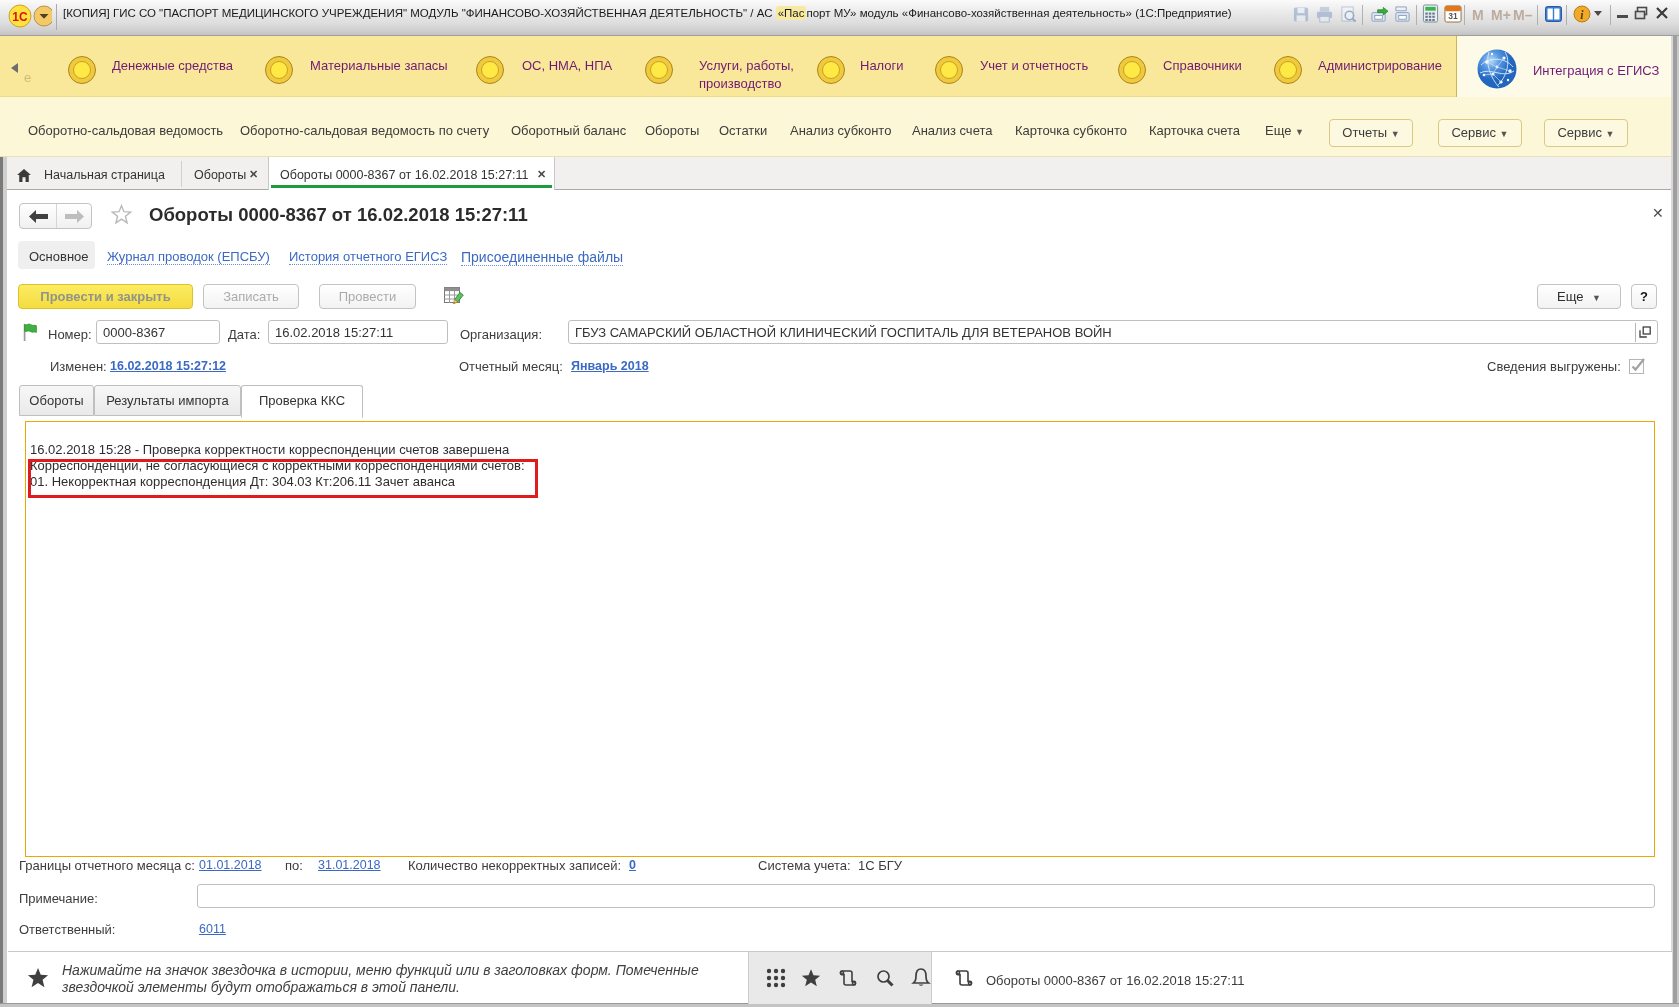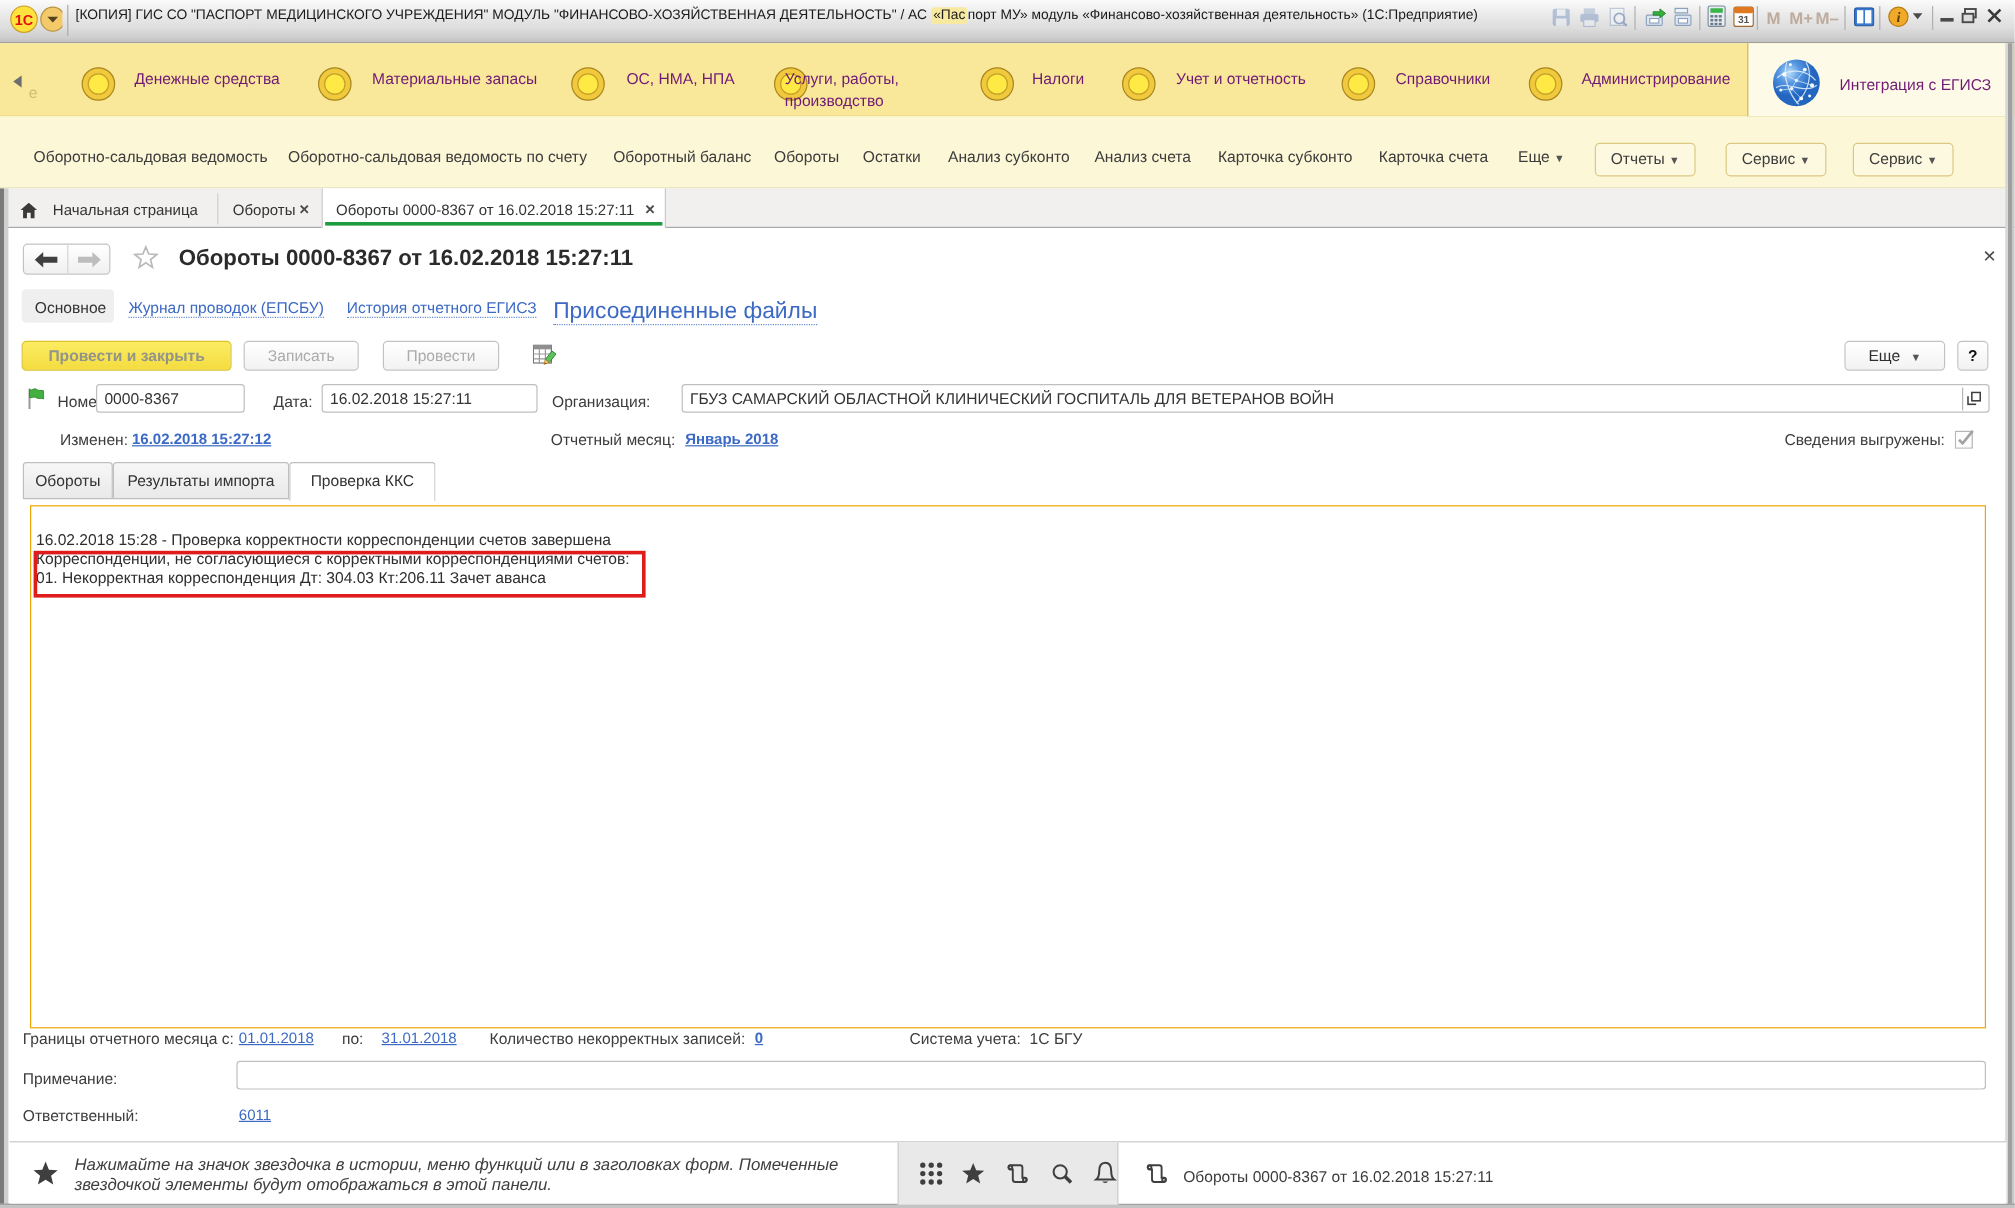--- a/index.html
+++ b/index.html
@@ -150,21 +150,21 @@
       <i></i>
     </div>
     <div class="mlab" style="left:310px">Материальные запасы</div>
     <div class="mcirc" style="left:476px">
       <i></i>
     </div>
     <div class="mlab" style="left:522px">ОС, НМА, НПА</div>
     <div class="mcirc" style="left:645px">
       <i></i>
     </div>
-    <div class="mlab" style="left:654px">Услуги, работы,<br>производство</div>
+    <div class="mlab" style="left:699px">Услуги, работы,<br>производство</div>
     <div class="mcirc" style="left:817px">
       <i></i>
     </div>
     <div class="mlab" style="left:860px">Налоги</div>
     <div class="mcirc" style="left:935px">
       <i></i>
     </div>
     <div class="mlab" style="left:980px">Учет и отчетность</div>
     <div class="mcirc" style="left:1118px">
       <i></i>
@@ -256,21 +256,21 @@
  </div>
     <svg class="abs" style="left:103px;top:12px" width="21" height="21" viewBox="0 0 24 24">
       <path d="M12 2 L14.8 8.8 L22.5 9.3 L16.5 14 L18.4 21.5 L12 17.2 L5.6 21.5 L7.5 14 L1.5 9.3 L9.2 8.8 Z" fill="none" stroke="#b9b9b9" stroke-width="1.6"></path>
     </svg>
     <div class="abs" style="left:141px;top:12px;font-size:18.5px;font-weight:bold;color:#2b2b2b">Обороты 0000-8367 от 16.02.2018 15:27:11</div>
     <div class="abs" style="left:1644px;top:13px;font-size:14px;color:#4a4a4a">✕</div>
     <div class="abs" style="left:10px;top:49px;width:77px;height:28px;background:#efefef;border-radius:4px"></div>
  <div class="abs" style="left:21px;top:57px;font-size:13px;color:#333">Основное</div>
  <a class="link" style="position:absolute;left:99px;top:57px;font-size:13px"><span class="dashu">Журнал проводок (ЕПСБУ)</span></a>
  <a class="link" style="position:absolute;left:281px;top:57px;font-size:13px"><span class="dashu">История отчетного ЕГИСЗ</span></a>
- <a class="link" style="position:absolute;left:453px;top:57px;font-size:19px"><span class="dashu">Присоединенные файлы</span></a>
+ <a class="link" style="position:absolute;left:453px;top:57px;font-size:14px"><span class="dashu">Присоединенные файлы</span></a>
     <div class="abs" style="left:10px;top:92px;width:175px;height:25px;background:linear-gradient(180deg,#fcec63,#f4dc40);border:1px solid #dcc327;border-radius:4px;text-align:center;line-height:24px;font-weight:bold;color:#92948a;font-size:13px">Провести и закрыть</div>
     <div class="btn" style="left:195px;top:92px;width:96px;line-height:24px;color:#ababab">Записать</div>
     <div class="btn" style="left:311px;top:92px;width:97px;line-height:24px;color:#ababab">Провести</div>
     <svg class="abs" style="left:436px;top:95px" width="20" height="19" viewBox="0 0 20 19">
    <rect x="0.5" y="0.5" width="15" height="15" fill="#fff" stroke="#777"></rect>
    <rect x="0.5" y="0.5" width="15" height="3.6" fill="#8f8f8f"></rect>
    <line x1="0.5" y1="8" x2="15.5" y2="8" stroke="#999"></line>
       <line x1="0.5" y1="12" x2="15.5" y2="12" stroke="#999"></line>
    <line x1="5.5" y1="4" x2="5.5" y2="16" stroke="#999"></line>
       <line x1="10.5" y1="4" x2="10.5" y2="16" stroke="#999"></line>
@@ -278,21 +278,21 @@
    <path d="M10.5 12.5 L13.8 15 L9.3 16.6 Z" fill="#f5c96a" stroke="#a8781a" stroke-width="0.6"></path>
    <path d="M9.3 16.6 L10.4 15.4 L11.6 16.2 Z" fill="#5a4010"></path>
  </svg>
     <div class="btn" style="left:1529px;top:92px;width:84px;line-height:24px;color:#2e2e2e">Еще <span style="font-size:9px;color:#555">&nbsp;&nbsp;▼</span></div>
     <div class="btn" style="left:1623px;top:92px;width:26px;line-height:23px;color:#111;font-weight:bold">?</div>
     <svg class="abs" style="left:15px;top:131px" width="14" height="18" viewBox="0 0 14 18">
       <path d="M1.6 18 L1.6 1" stroke="#9a9a9a" stroke-width="1.7"></path>
       <path d="M1.6 1.4 C3.6 3.4, 5.2 -0.4, 7.6 1.6 C9.6 3.2, 11.6 1.6, 13.4 2.8 L13.4 9.4 C11.4 8, 9.8 10.2, 7.2 8.4 C5.2 7, 3.4 9, 1.6 8.2 Z" fill="#41b041" stroke="#2f8f2f" stroke-width="0.8"></path>
     </svg>
     <div class="lbl" style="left:40px;top:135px">Номер:</div>
-    <div class="inp" style="left:72px;top:128px;width:124px">0000-8367</div>
+    <div class="inp" style="left:88px;top:128px;width:124px">0000-8367</div>
     <div class="lbl" style="left:220px;top:135px">Дата:</div>
     <div class="inp" style="left:260px;top:128px;width:180px">16.02.2018 15:27:11</div>
     <div class="lbl" style="left:452px;top:135px">Организация:</div>
     <div class="inp" style="left:560px;top:128px;width:1090px;padding-right:22px">ГБУЗ САМАРСКИЙ ОБЛАСТНОЙ КЛИНИЧЕСКИЙ ГОСПИТАЛЬ ДЛЯ ВЕТЕРАНОВ ВОЙН
    <div class="abs" style="right:21px;top:2px;width:1px;height:19px;background:#b5b5b5"></div><svg class="abs" style="right:6px;top:5px" width="12" height="12" viewBox="0 0 12 12">
         <rect x="4.2" y="1" width="7" height="7" fill="#fff" stroke="#3f3f3f" stroke-width="1.3"></rect>
         <path d="M7.8 11 L1 11 L1 4.2" fill="none" stroke="#3f3f3f" stroke-width="1.3"></path>
       </svg></div>
     <div class="lbl" style="left:42px;top:167px">Изменен:</div>
     <a class="link solidu" style="position:absolute;left:102px;top:167px;font-weight:bold;font-size:12.5px">16.02.2018 15:27:12</a>

